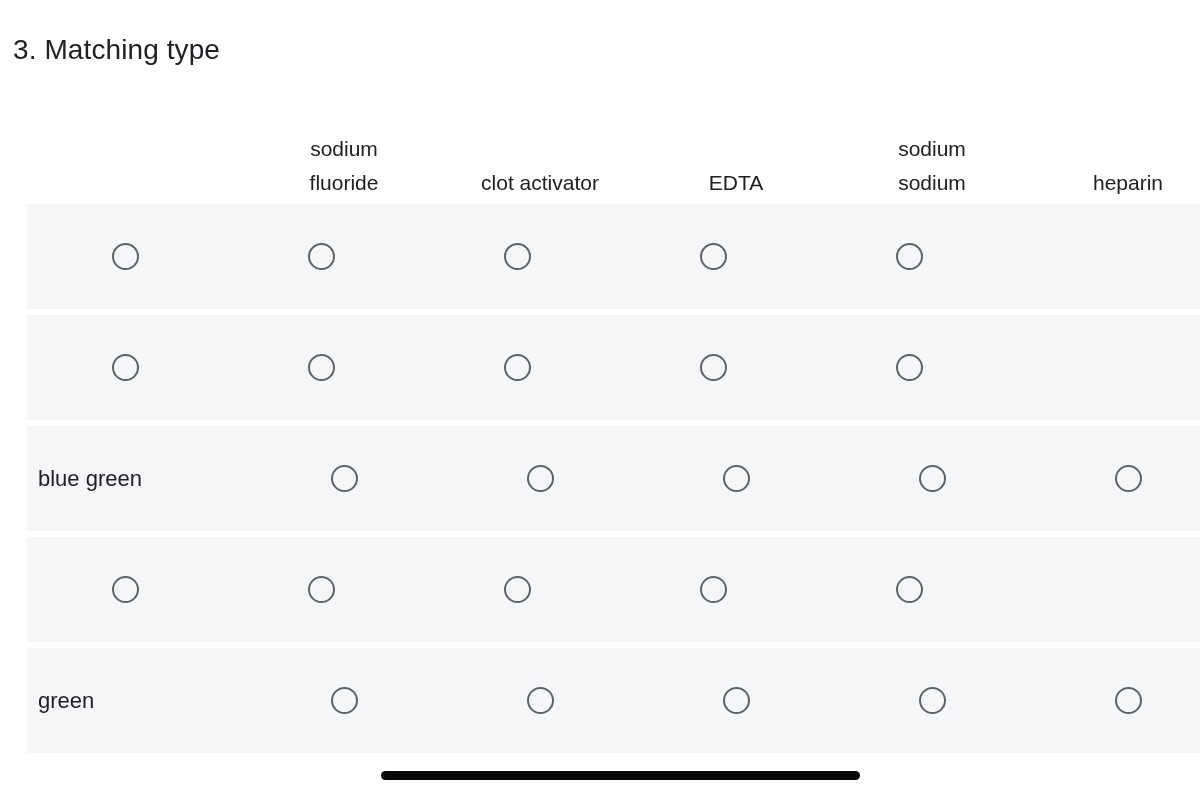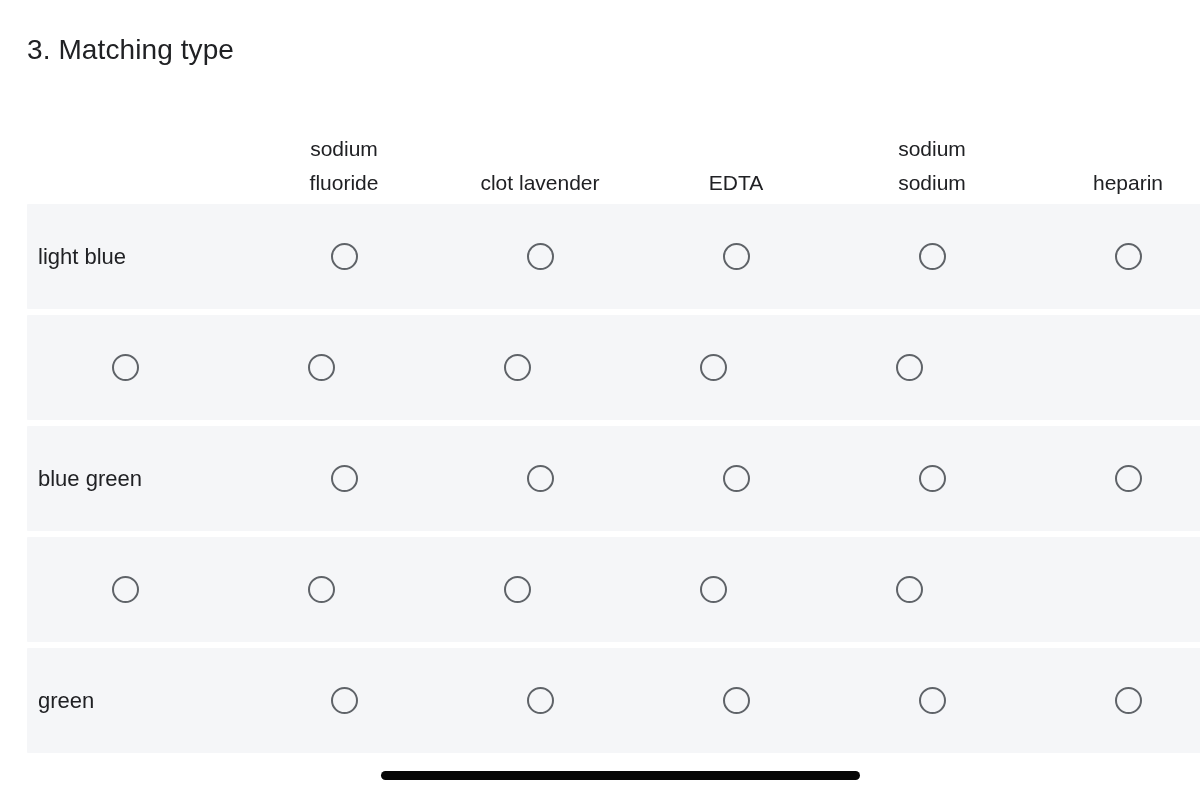--- a/index.html
+++ b/index.html
@@ -12,21 +12,21 @@
     background: #ffffff;
     font-family: "Liberation Sans", sans-serif;
     color: #202124;
     overflow: hidden;
     position: relative;
   }
 
   
   .question-title {
     position: absolute;
-    left: 27px;
+    left: 13px;
     top: 32px;
     font-size: 28px;
     font-weight: 400;
     line-height: 36px;
     letter-spacing: 0.1px;
     color: #202124;
     white-space: nowrap;
   }
 
   
@@ -126,39 +126,38 @@
 
   <div class="matrix-header">
     <div class="header-spacer"></div>
 
     <div class="col-head wrap">
       <div>sodium</div>
       <div>fluoride</div>
     </div>
 
     <div class="col-head">
-      <div>clot lavender</div>
+      <div>clot activator</div>
     </div>
 
     <div class="col-head">
       <div>EDTA</div>
     </div>
 
     <div class="col-head wrap">
       <div>sodium</div>
       <div>sodium</div>
     </div>
 
     <div class="col-head">
       <div>heparin</div>
     </div>
   </div>
 
   <div class="row">
-    <div class="label-cell">light blue</div>
     <div class="opt-cell">
         <span class="radio"></span>
       </div>
     <div class="opt-cell">
         <span class="radio"></span>
       </div>
     <div class="opt-cell">
         <span class="radio"></span>
       </div>
     <div class="opt-cell">

